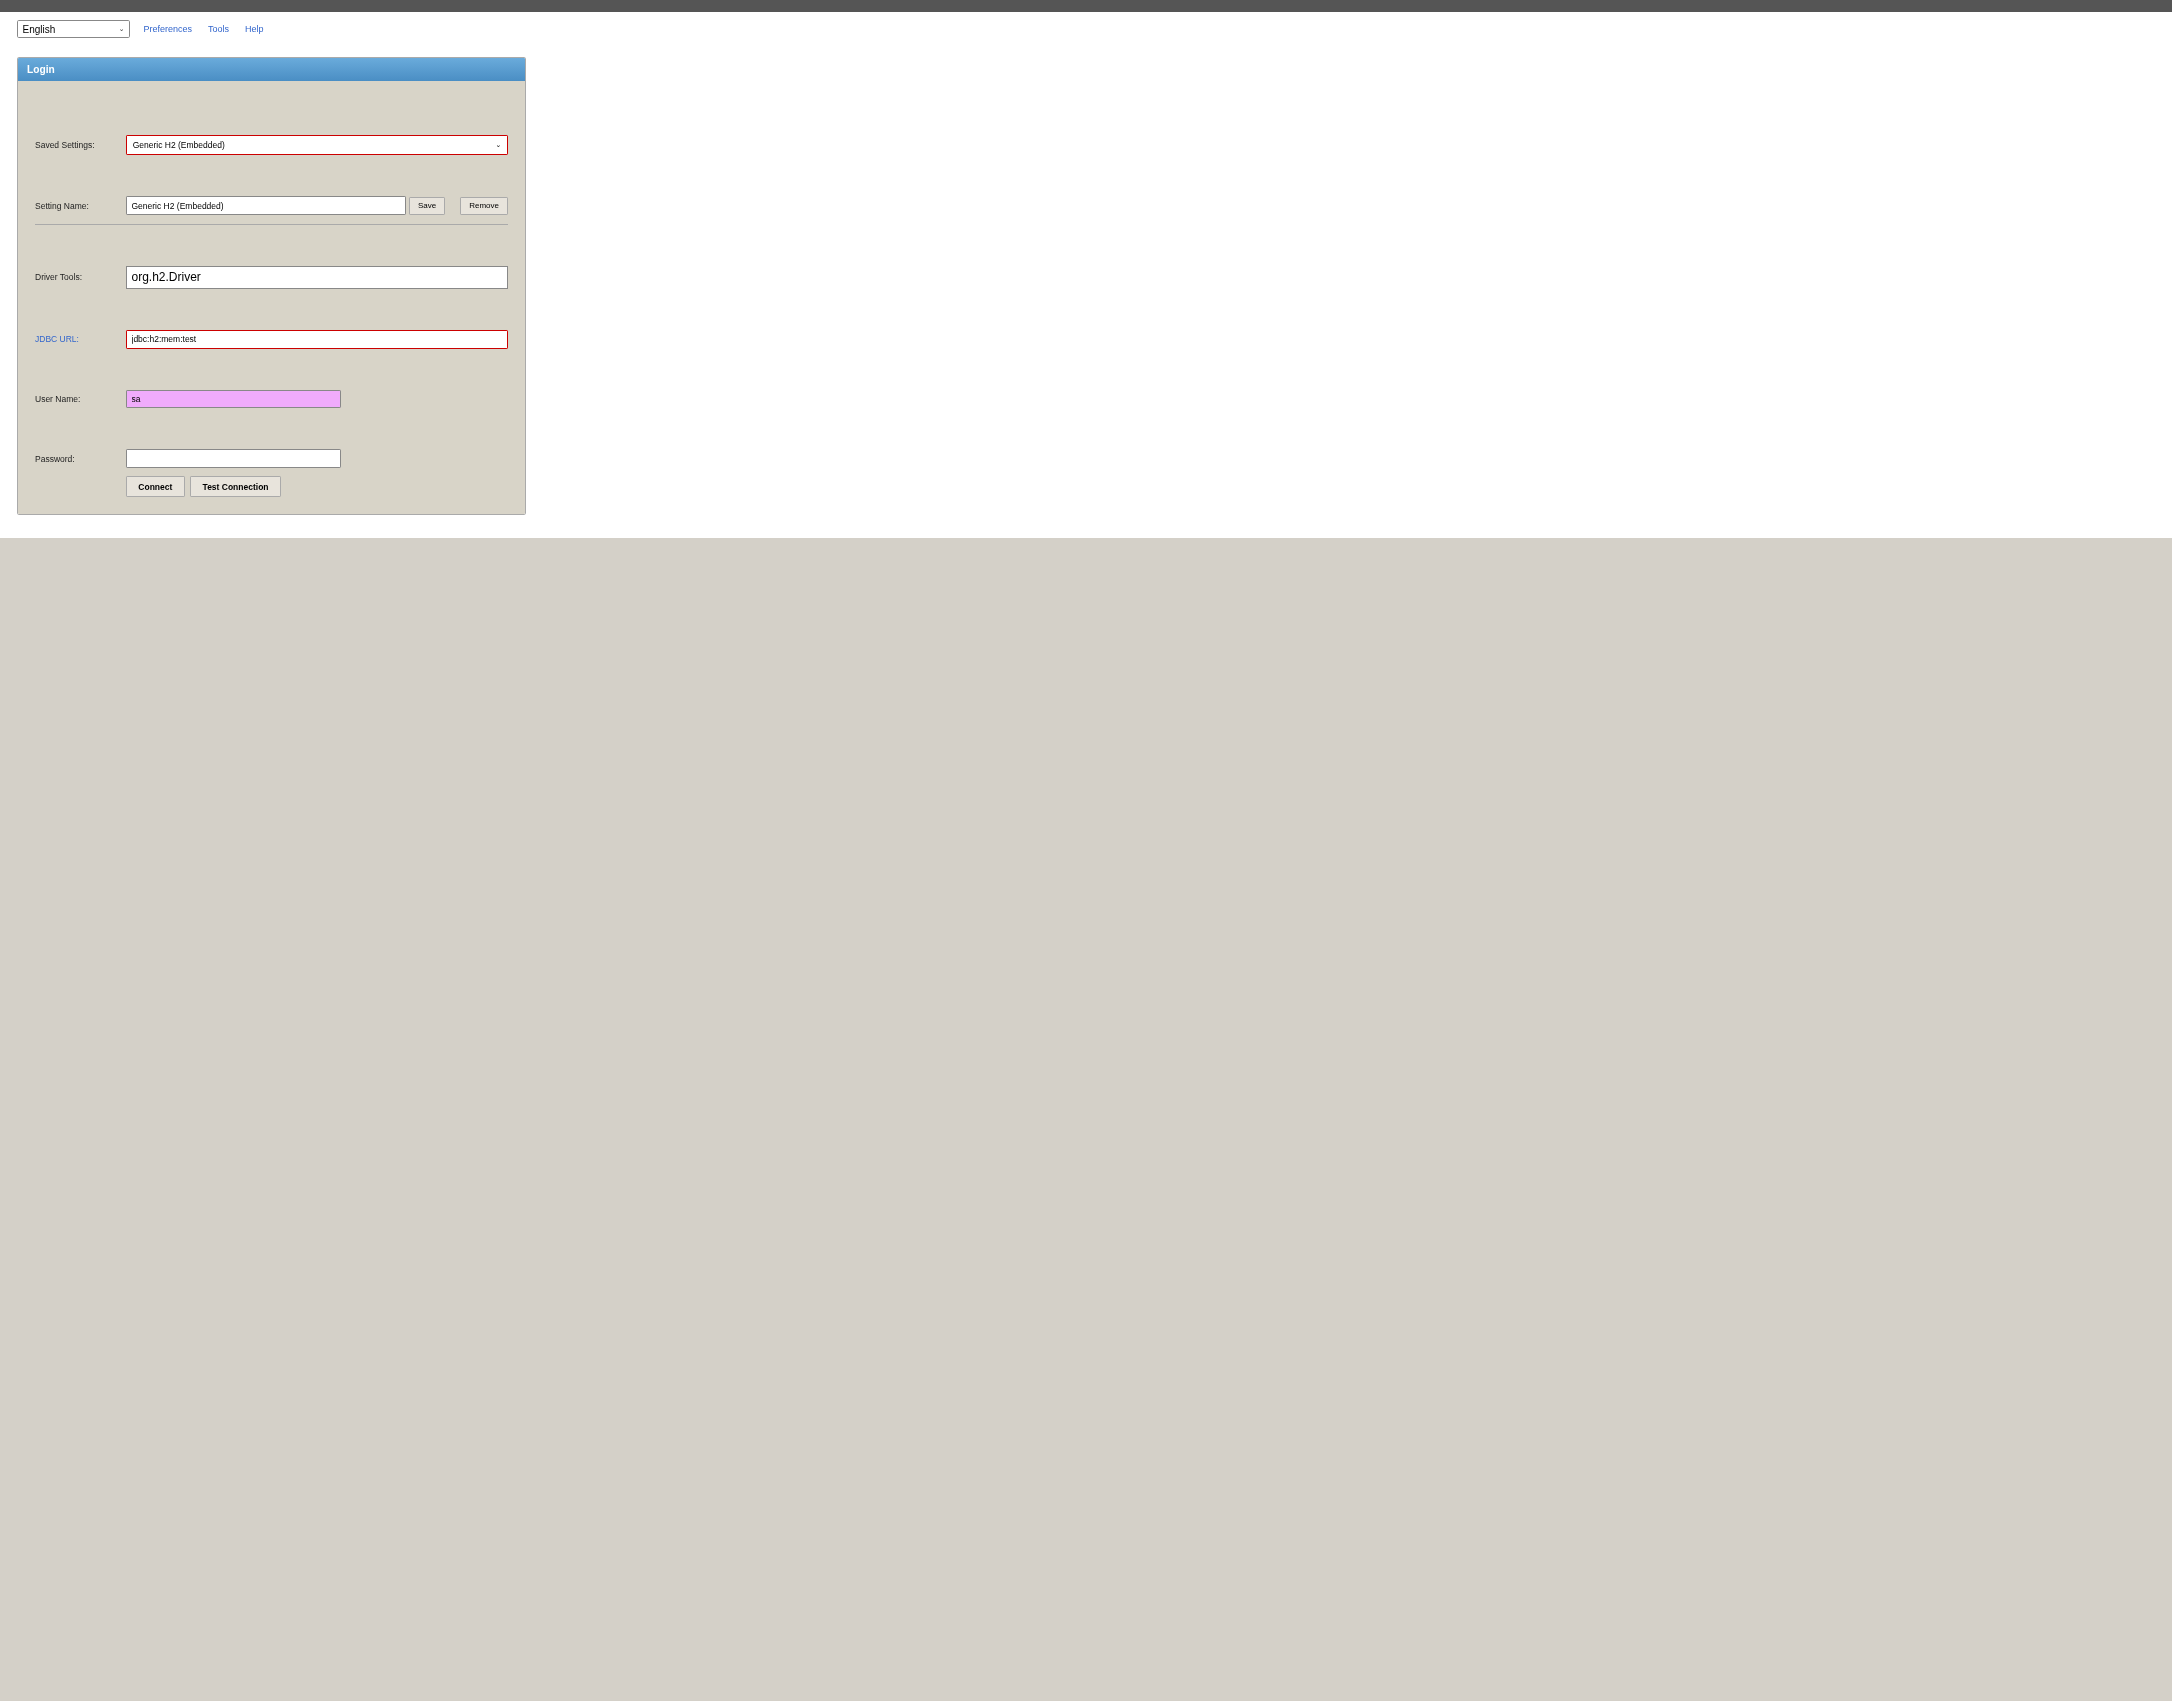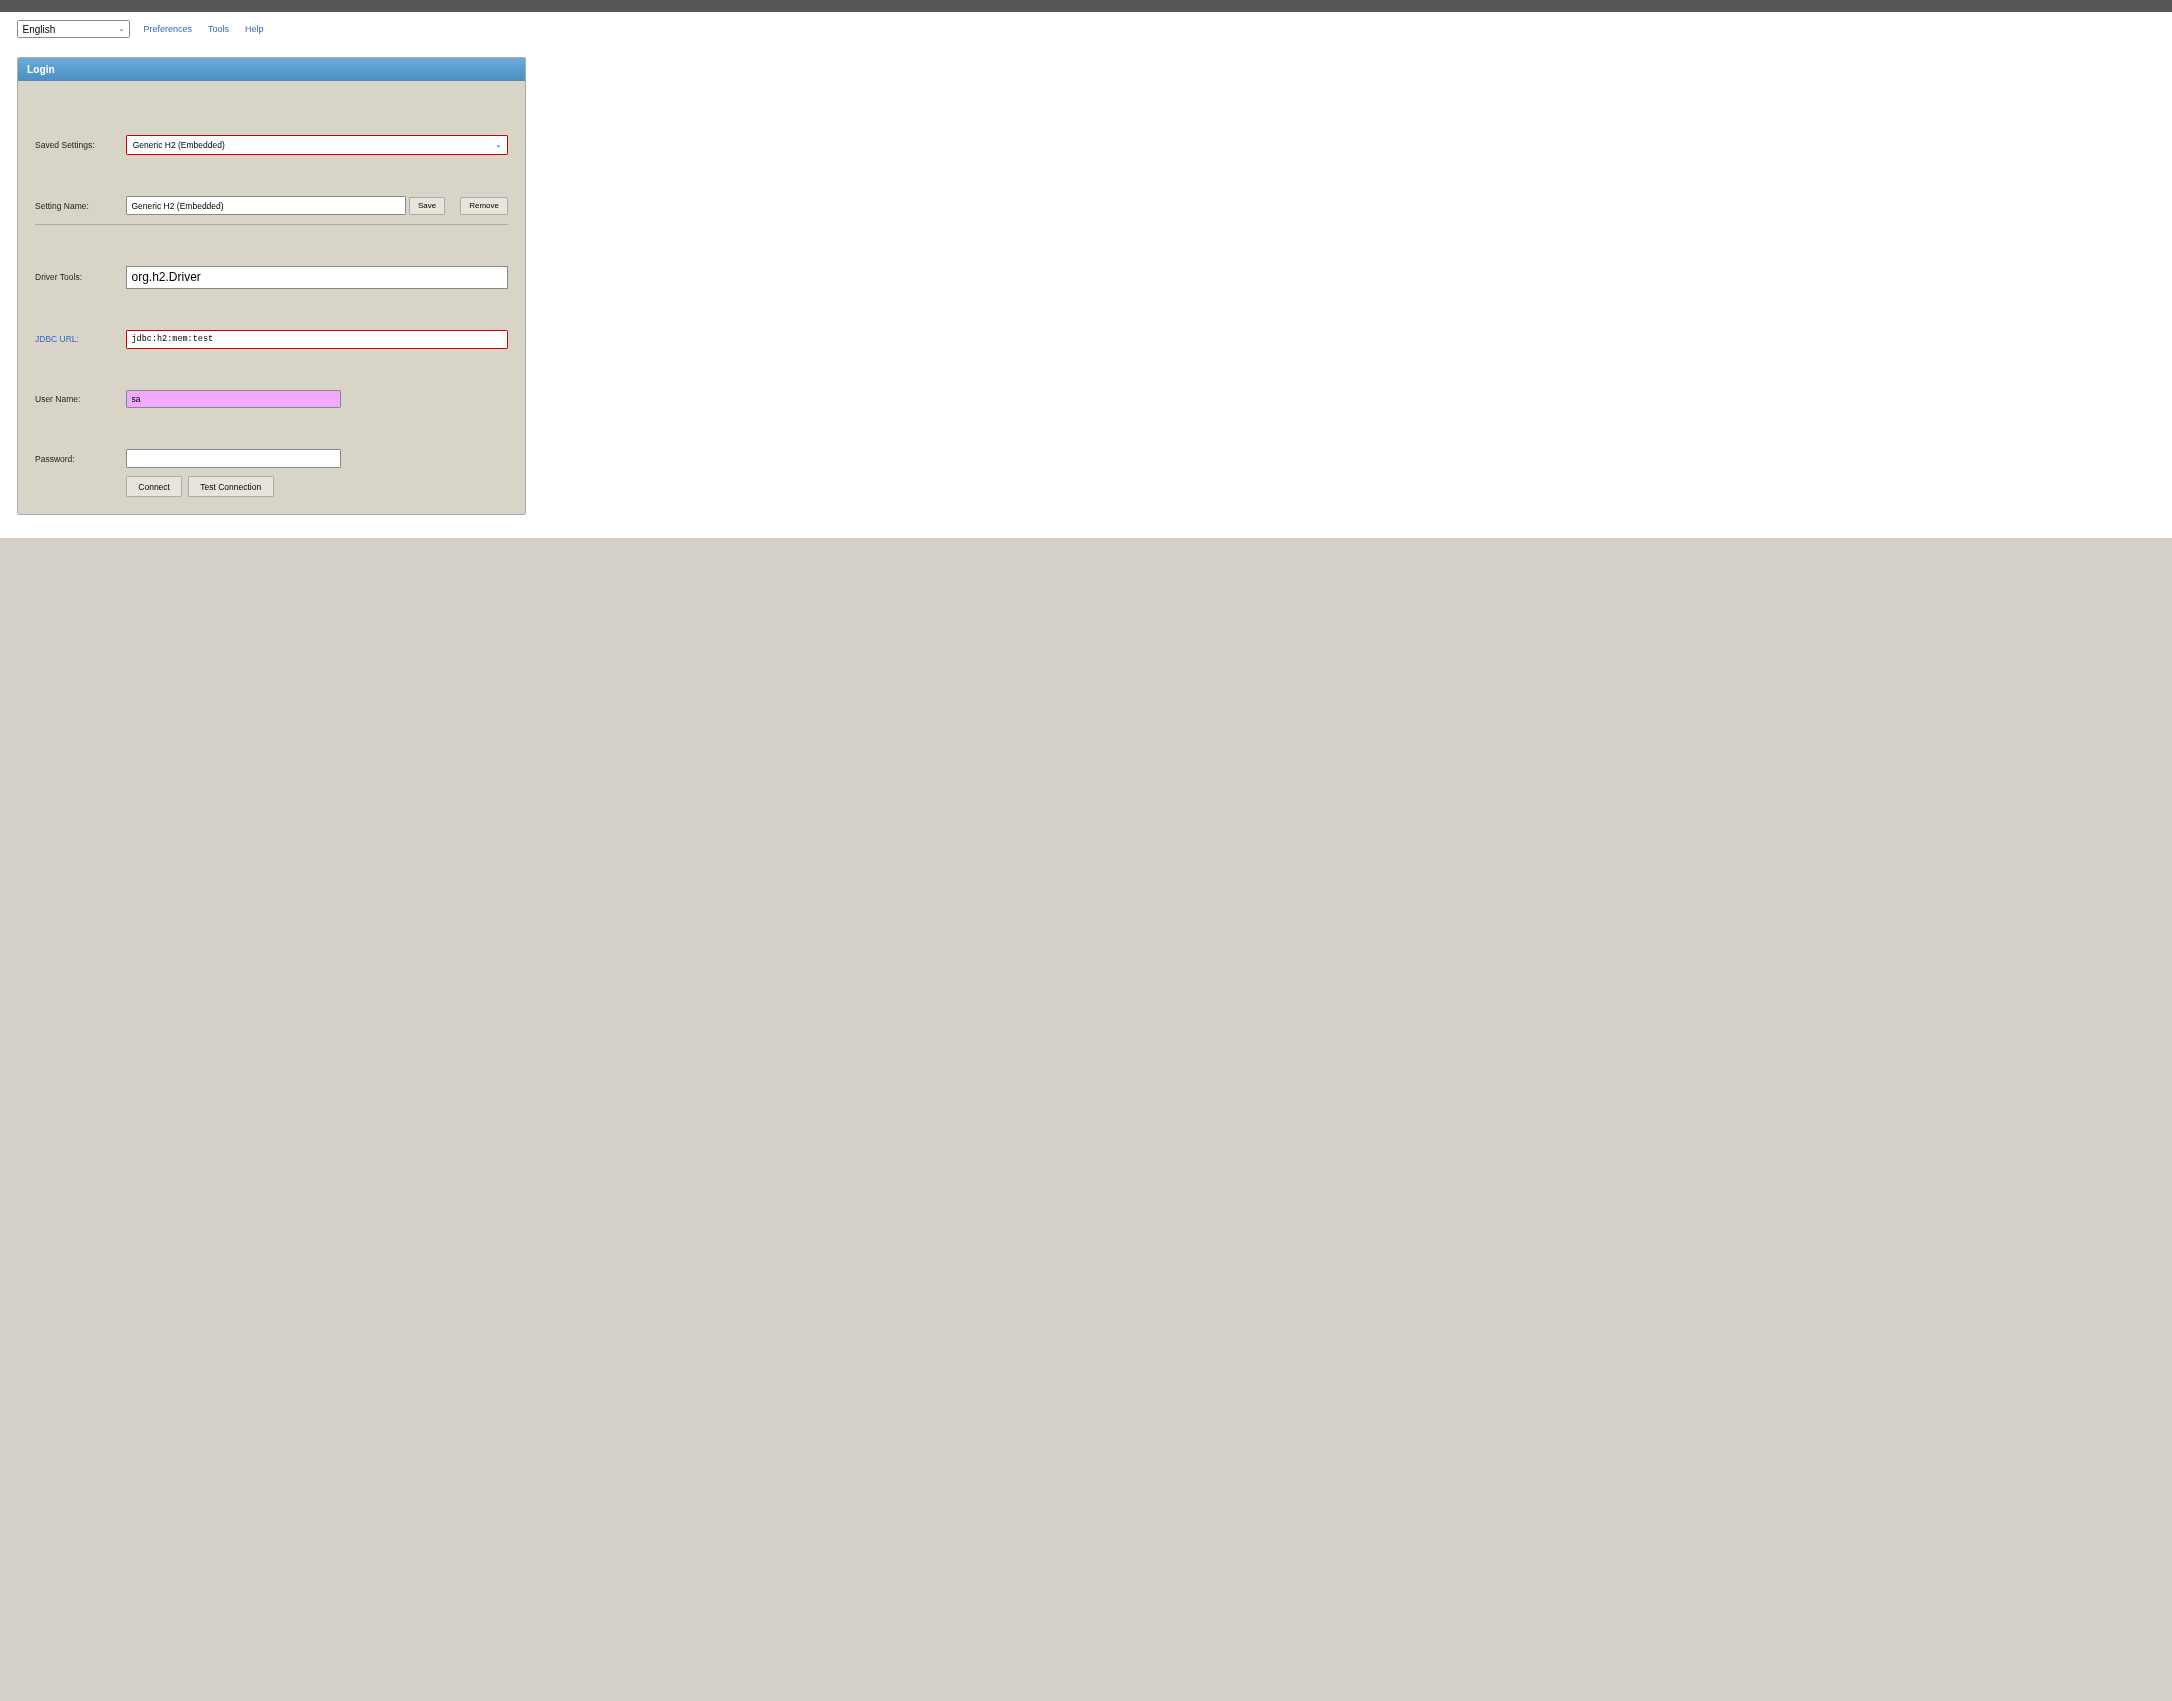--- a/index.html
+++ b/index.html
@@ -159,21 +159,20 @@
       background: #fff;
     }
 
     .jdbc-url-input {
       width: 100%;
       border: none;
       outline: none;
       padding: 3.4px 4.5px;
       font-size: 8.5px;
       background: transparent;
-      font-family: Liberation Mono, monospace;
     }
 
     .user-name-input {
       width: 215px;
       border: 0.6px solid #888;
       border-radius: 1.1px;
       padding: 3.4px 4.5px;
       font-size: 8.5px;
       background: #f0abfc;
       outline: none;
@@ -196,20 +195,21 @@
       margin-left: 91px;
     }
 
     .action-btn {
       border: 0.6px solid #aaa;
       background: #e8e4dc;
       padding: 4.5px 11.3px;
       font-size: 8.5px;
       cursor: pointer;
       border-radius: 1.1px;
+      font-weight: bold;
     }
   </style>
 </head>
 <body>
 
 <div class="top-bar"></div>
 
 <div class="menu-bar">
   <div style="display:flex;align-items:center;border:0.6px solid #888;border-radius:1.7px;background:#fff;padding:2.3px 4.5px;min-width:113px;">
     <select style="border:none;outline:none;font-size:10px;background:transparent;cursor:pointer;flex:1;appearance:none;-webkit-appearance:none;">

